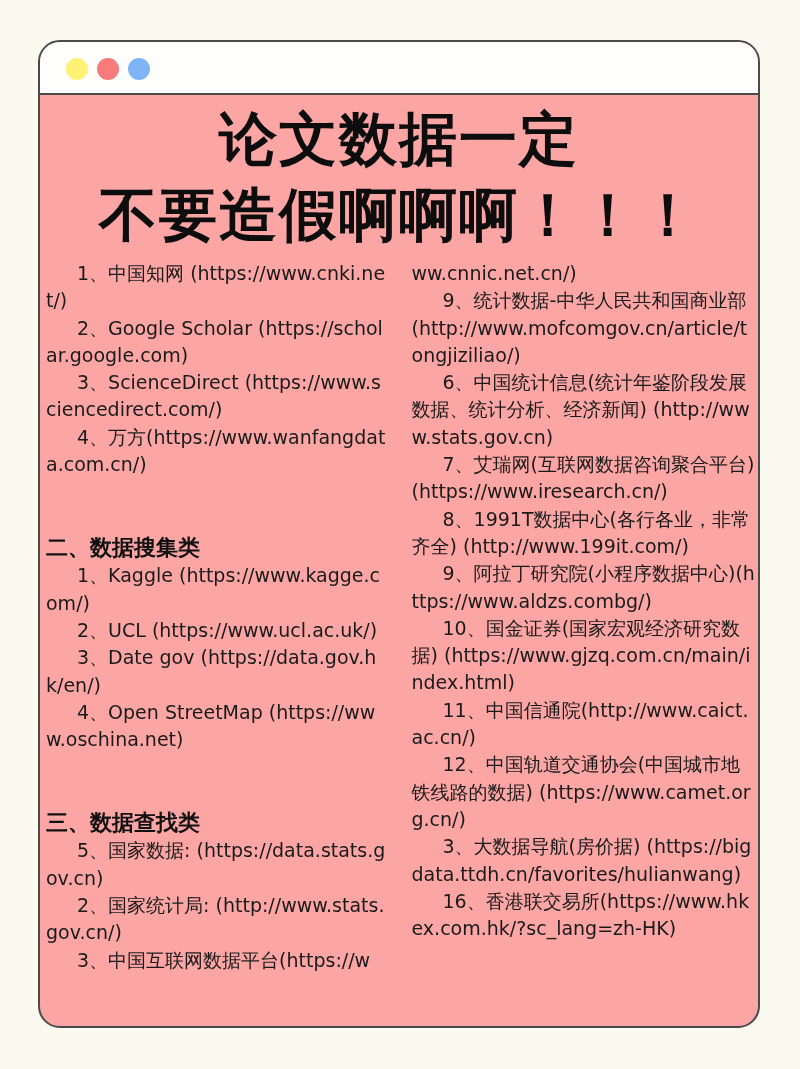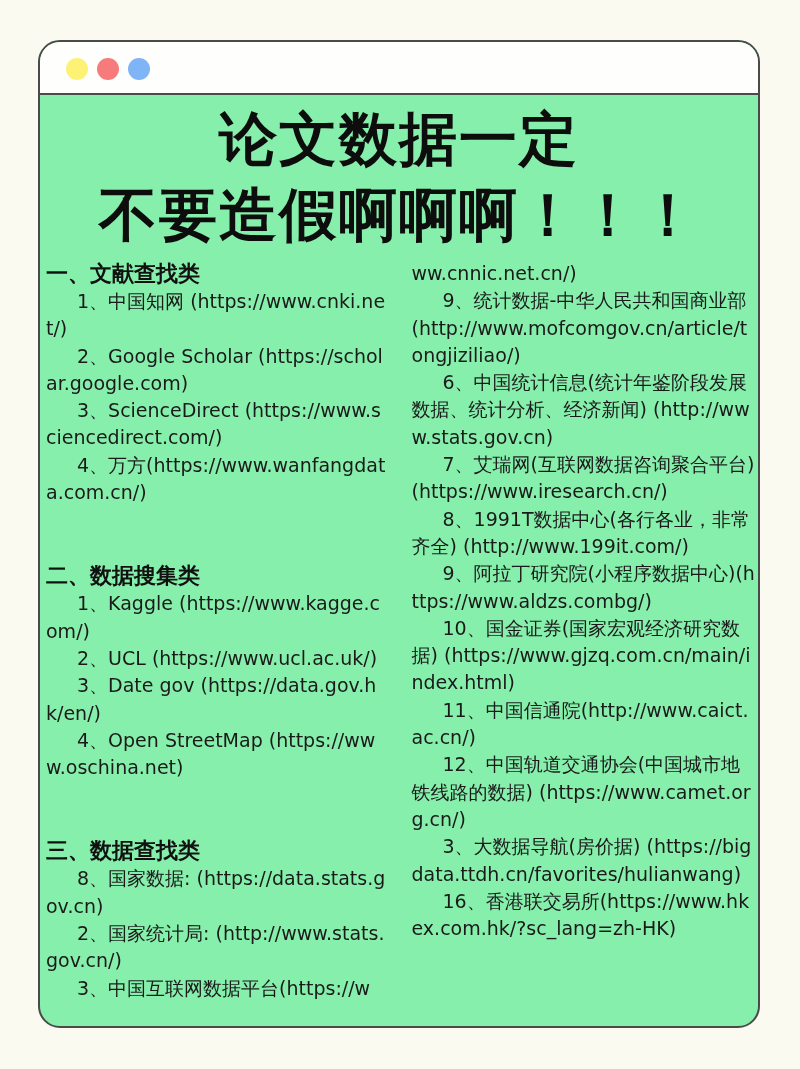--- a/index.html
+++ b/index.html
@@ -6,21 +6,21 @@
   body {
     width:800px; height:1069px; overflow:hidden;
     background:#fbfaf0;
     font-family:"DejaVu Sans","Liberation Sans",sans-serif;
     color:#1a1a1a;
     position:relative;
   }
   .window {
     position:absolute; left:38px; top:40px; width:722px; height:988px;
     border:2px solid #4a4a4a; border-radius:22px;
-    background:#86efac; box-sizing:border-box; overflow:hidden;
+    background:#fca5a5; box-sizing:border-box; overflow:hidden;
   }
   .titlebar {
     height:51px; border-bottom:2px solid #4a4a4a; position:relative;
     background:#fefefd;
   }
   .dot { position:absolute; top:16px; width:22px; height:22px; border-radius:50%; }
   .dot.yellow { left:26px; background:#fdf276; }
   .dot.red { left:57px; background:#f87b7b; }
   .dot.blue { left:88px; background:#7fb5f7; }
   .headline {
@@ -47,36 +47,35 @@
   </div>
 
   <div class="headline">
     <div>论文数据一定</div>
     <div>不要造假啊啊啊！！！</div>
   </div>
 
   <div class="cols">
     <div class="col left">
       <div class="section">
-        <div class="section-title">一、文献查找类</div>
         <div class="item">1、中国知网 (https://www.cnki.net/)</div>
         <div class="item">2、Google Scholar (https://scholar.google.com)</div>
         <div class="item">3、ScienceDirect (https://www.sciencedirect.com/)</div>
         <div class="item">4、万方(https://www.wanfangdata.com.cn/)</div>
       </div>
       <div class="section">
         <div class="section-title">二、数据搜集类</div>
         <div class="item">1、Kaggle (https://www.kagge.com/)</div>
         <div class="item">2、UCL (https://www.ucl.ac.uk/)</div>
         <div class="item">3、Date gov (https://data.gov.hk/en/)</div>
         <div class="item">4、Open StreetMap (https://www.oschina.net)</div>
       </div>
       <div class="section">
         <div class="section-title">三、数据查找类</div>
-        <div class="item">8、国家数据: (https://data.stats.gov.cn)</div>
+        <div class="item">5、国家数据: (https://data.stats.gov.cn)</div>
         <div class="item">2、国家统计局: (http://www.stats.gov.cn/)</div>
         <div class="item">3、中国互联网数据平台(https://w</div>
       </div>
     </div>
 
     <div class="col right">
       <div>ww.cnnic.net.cn/)</div>
       <div class="item">9、统计数据-中华人民共和国商业部(http://www.mofcomgov.cn/article/tongjiziliao/)</div>
       <div class="item">6、中国统计信息(统计年鉴阶段发展数据、统计分析、经济新闻) (http://www.stats.gov.cn)</div>
       <div class="item">7、艾瑞网(互联网数据咨询聚合平台) (https://www.iresearch.cn/)</div>

